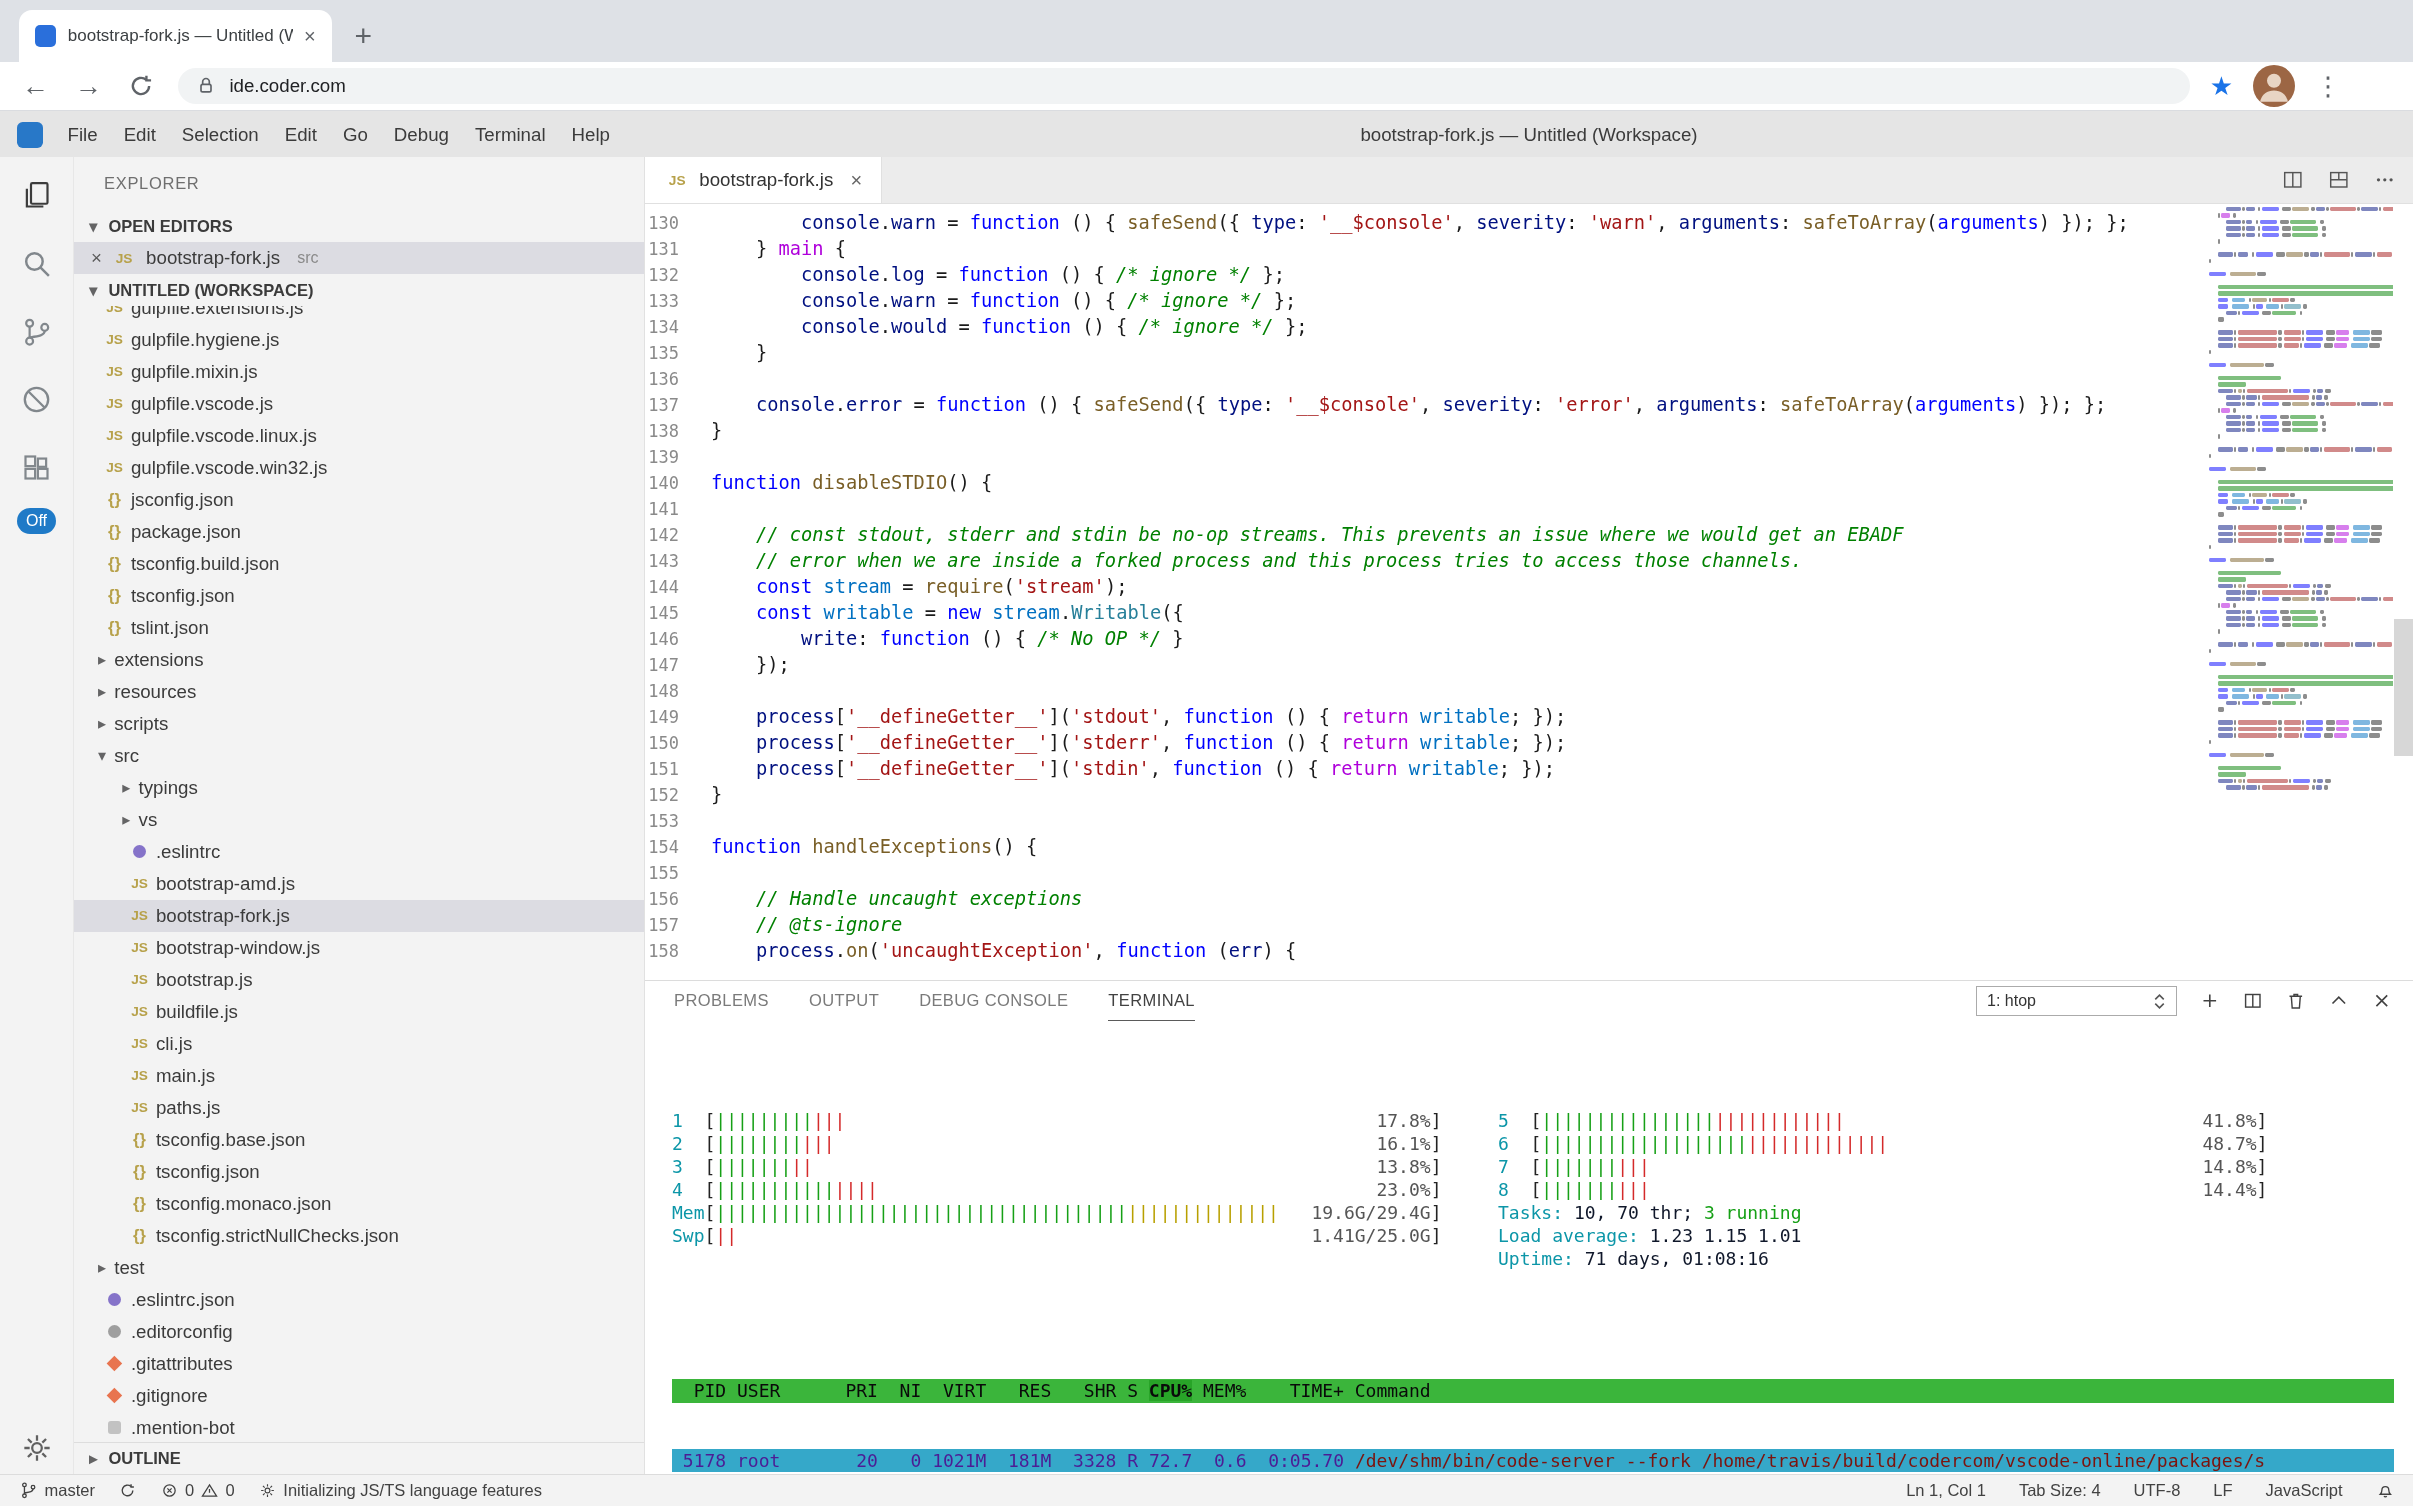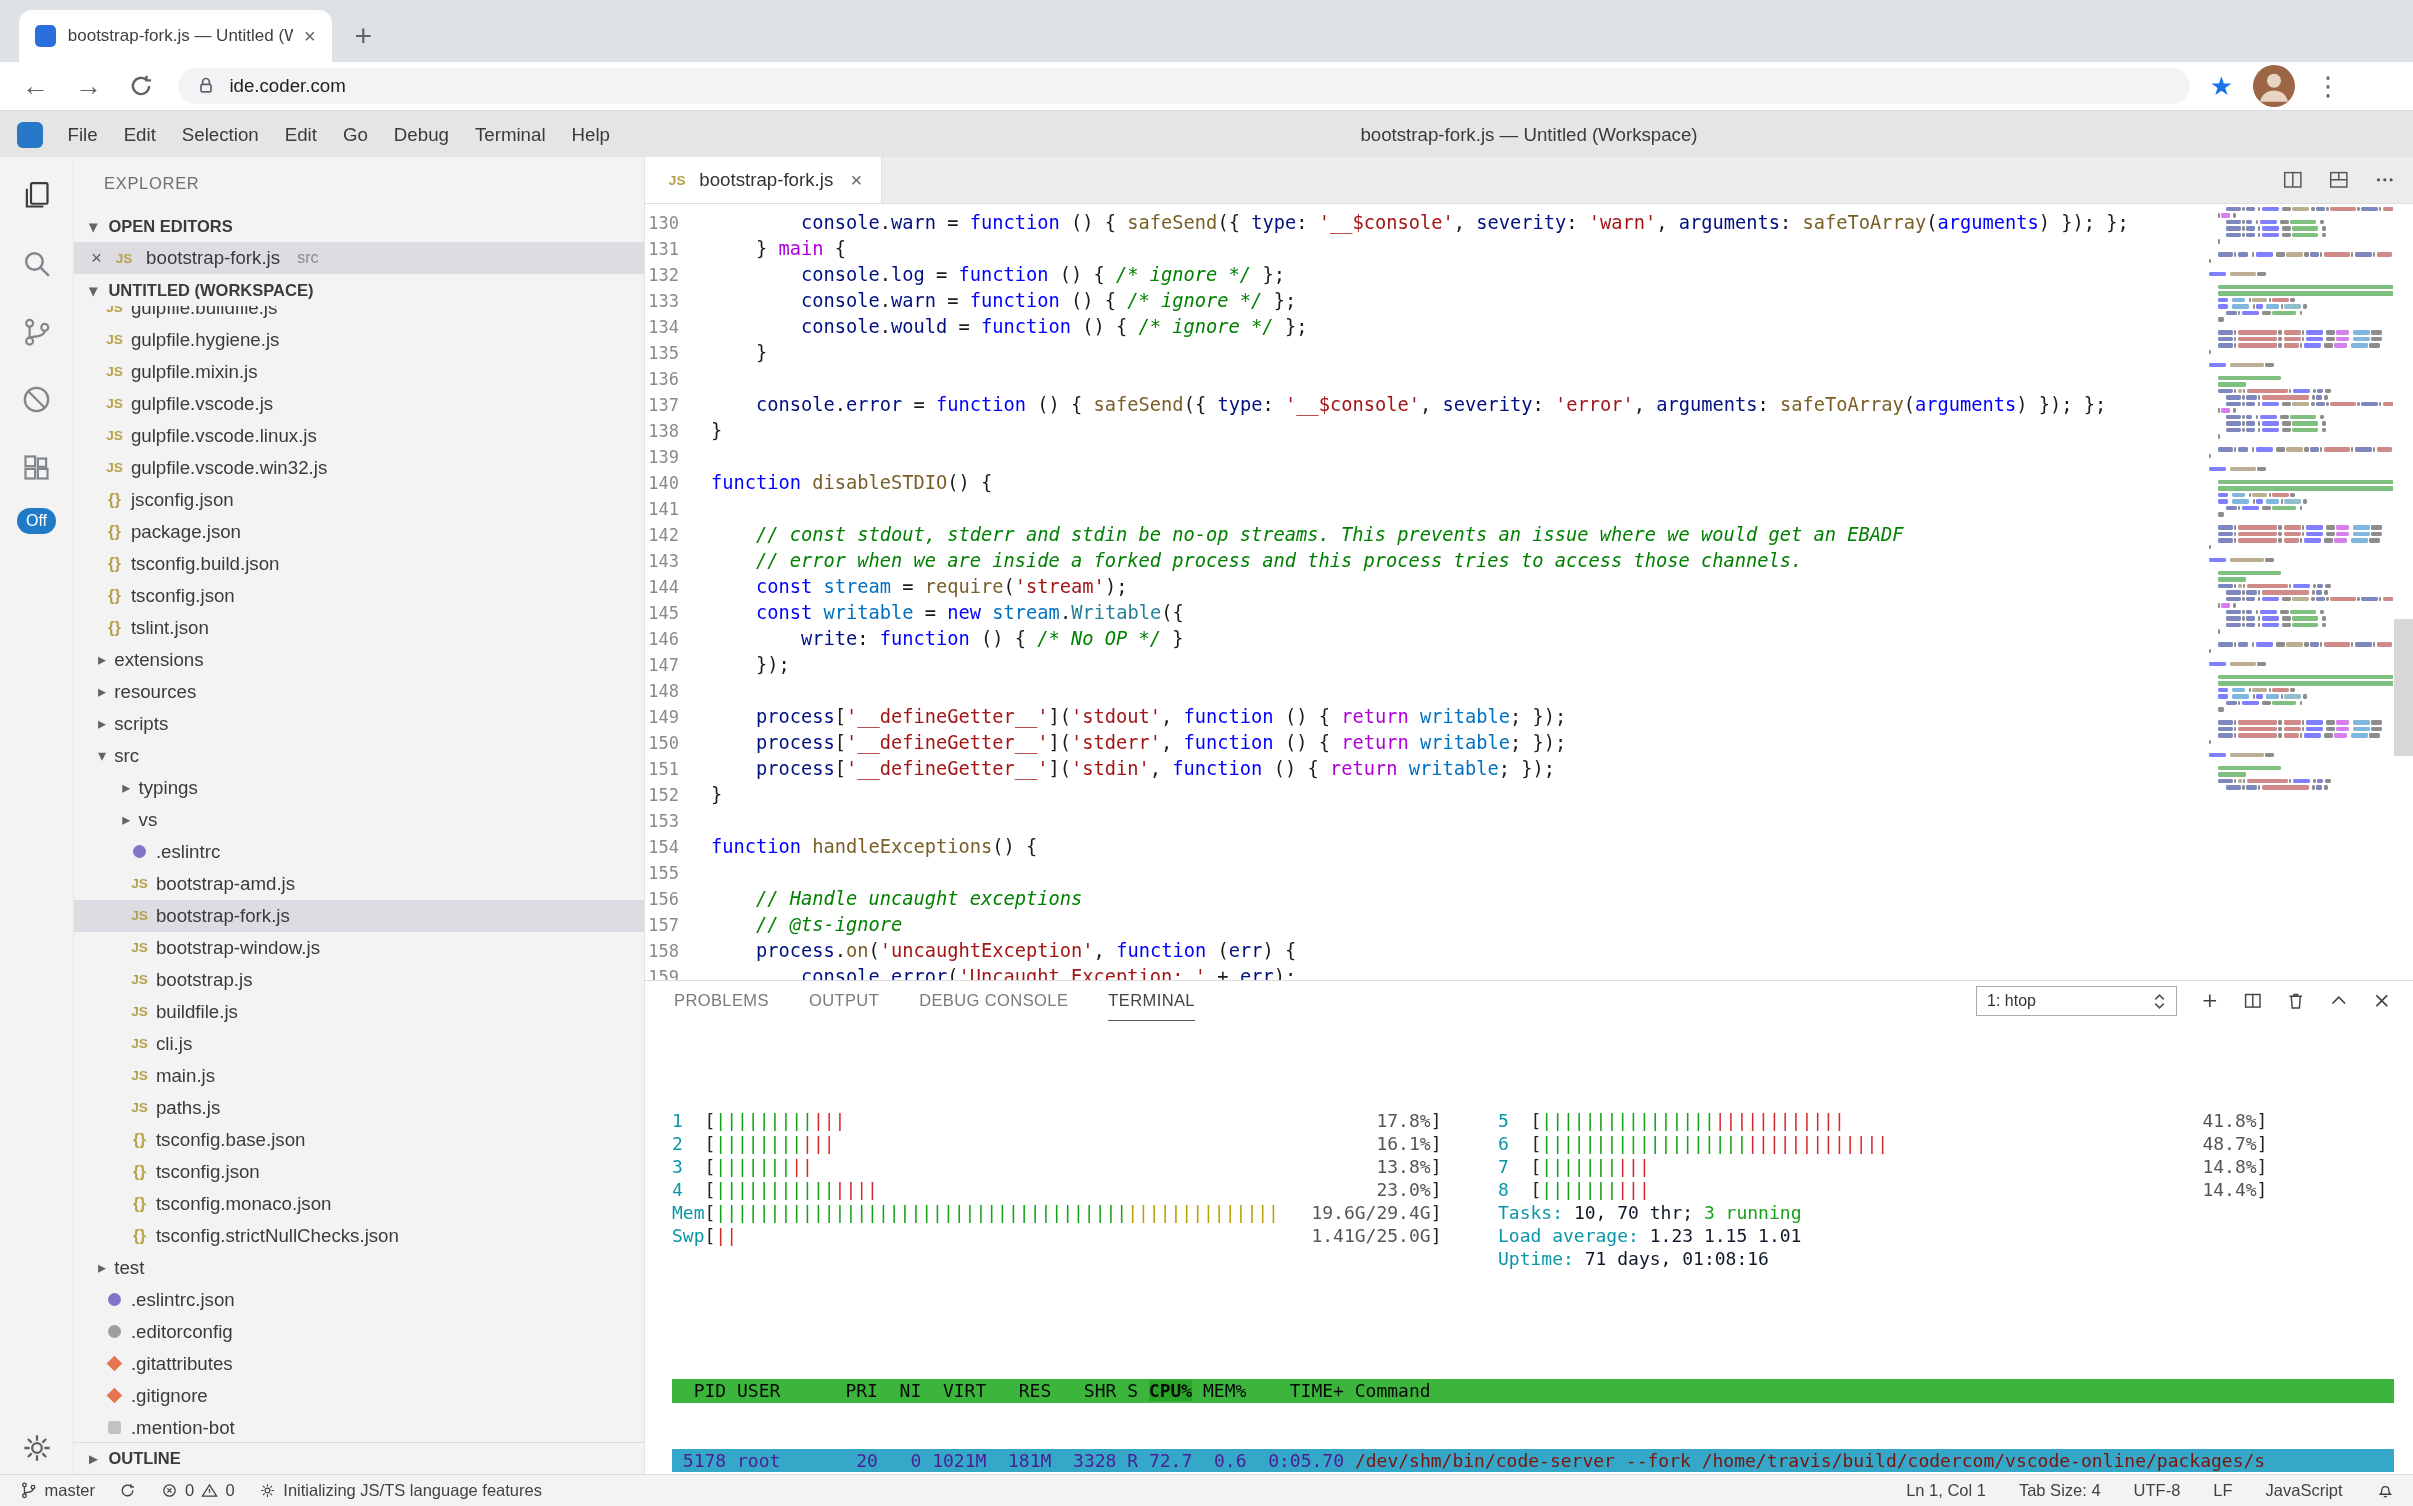--- a/index.html
+++ b/index.html
@@ -220,21 +220,21 @@
         <span>bootstrap-fork.js</span>
         <span class="oe-detail">src</span>
       </div>
       <div class="sechead">
         <span class="chev">▾</span>
         <span>UNTITLED (WORKSPACE)</span>
       </div>
       <div class="tree">
           <div class="trow clipped" style="padding-left: 27px;">
             <span class="fi fi-js">JS</span>
-            <span class="tname">gulpfile.buildfile.js</span>
+            <span class="tname">gulpfile.extensions.js</span>
           </div>
           <div class="trow" style="padding-left: 27px;">
             <span class="fi fi-js">JS</span>
             <span class="tname">gulpfile.hygiene.js</span>
           </div>
           <div class="trow" style="padding-left: 27px;">
             <span class="fi fi-js">JS</span>
             <span class="tname">gulpfile.mixin.js</span>
           </div>
           <div class="trow" style="padding-left: 27px;">
@@ -528,24 +528,20 @@
               <span class="ln">156</span>
               <span class="cd"><span class="tk-d">    </span><span class="tk-m">// Handle uncaught exceptions</span></span>
             </div>
             <div class="cl">
               <span class="ln">157</span>
               <span class="cd"><span class="tk-d">    </span><span class="tk-m">// @ts-ignore</span></span>
             </div>
             <div class="cl">
               <span class="ln">158</span>
               <span class="cd"><span class="tk-d">    </span><span class="tk-v">process</span><span class="tk-d">.</span><span class="tk-f">on</span><span class="tk-d">(</span><span class="tk-s">'uncaughtException'</span><span class="tk-d">, </span><span class="tk-k">function</span><span class="tk-d"> (</span><span class="tk-v">err</span><span class="tk-d">) {</span></span>
-            </div>
-            <div class="cl">
-              <span class="ln">159</span>
-              <span class="cd"><span class="tk-d">        </span><span class="tk-v">console</span><span class="tk-d">.</span><span class="tk-v">error</span><span class="tk-d">(</span><span class="tk-s">'Uncaught Exception: '</span><span class="tk-d"> + </span><span class="tk-v">err</span><span class="tk-d">);</span></span>
             </div>
           </div>
         <div class="minimap">
             <div class="mrow"><span class="msp" style="width: 17px;"></span><span class="mseg tk-v" style="width: 15px;"></span><span class="mseg tk-d" style="width: 2.2px;"></span><span class="mseg tk-v" style="width: 8.6px;"></span><span class="msp" style="width: 2.2px;"></span><span class="mseg tk-d" style="width: 2.2px;"></span><span class="mseg tk-k" style="width: 17px;"></span><span class="msp" style="width: 2.2px;"></span><span class="mseg tk-d" style="width: 8.6px;"></span><span class="mseg tk-f" style="width: 17px;"></span><span class="mseg tk-d" style="width: 4.3px;"></span><span class="mseg tk-v" style="width: 8.6px;"></span><span class="mseg tk-d" style="width: 2.2px;"></span><span class="mseg tk-s" style="width: 26px;"></span><span class="mseg tk-d" style="width: 2.2px;"></span><span class="mseg tk-v" style="width: 17px;"></span><span class="mseg tk-d" style="width: 2.2px;"></span><span class="mseg tk-s" style="width: 13px;"></span></div>
             <div class="mrow"><span class="msp" style="width: 8.6px;"></span><span class="mseg tk-d" style="width: 2.2px;"></span><span class="mseg tk-c" style="width: 8.6px;"></span><span class="msp" style="width: 2.2px;"></span><span class="mseg tk-d" style="width: 2.2px;"></span></div>
             <div class="mrow"><span class="msp" style="width: 17px;"></span><span class="mseg tk-v" style="width: 15px;"></span><span class="mseg tk-d" style="width: 2.2px;"></span><span class="mseg tk-v" style="width: 6.5px;"></span><span class="msp" style="width: 2.2px;"></span><span class="mseg tk-d" style="width: 2.2px;"></span><span class="mseg tk-k" style="width: 17px;"></span><span class="msp" style="width: 2.2px;"></span><span class="mseg tk-d" style="width: 8.6px;"></span><span class="mseg tk-m" style="width: 26px;"></span><span class="msp" style="width: 2.2px;"></span><span class="mseg tk-d" style="width: 4.3px;"></span></div>
             <div class="mrow"><span class="msp" style="width: 17px;"></span><span class="mseg tk-v" style="width: 15px;"></span><span class="mseg tk-d" style="width: 2.2px;"></span><span class="mseg tk-v" style="width: 8.6px;"></span><span class="msp" style="width: 2.2px;"></span><span class="mseg tk-d" style="width: 2.2px;"></span><span class="mseg tk-k" style="width: 17px;"></span><span class="msp" style="width: 2.2px;"></span><span class="mseg tk-d" style="width: 8.6px;"></span><span class="mseg tk-m" style="width: 26px;"></span><span class="msp" style="width: 2.2px;"></span><span class="mseg tk-d" style="width: 4.3px;"></span></div>
             <div class="mrow"><span class="msp" style="width: 17px;"></span><span class="mseg tk-v" style="width: 15px;"></span><span class="mseg tk-d" style="width: 2.2px;"></span><span class="mseg tk-v" style="width: 8.6px;"></span><span class="msp" style="width: 2.2px;"></span><span class="mseg tk-d" style="width: 2.2px;"></span><span class="mseg tk-k" style="width: 17px;"></span><span class="msp" style="width: 2.2px;"></span><span class="mseg tk-d" style="width: 8.6px;"></span><span class="mseg tk-m" style="width: 26px;"></span><span class="msp" style="width: 2.2px;"></span><span class="mseg tk-d" style="width: 4.3px;"></span></div>
             <div class="mrow"><span class="msp" style="width: 8.6px;"></span><span class="mseg tk-d" style="width: 2.2px;"></span></div>
             <div class="mrow"></div>

